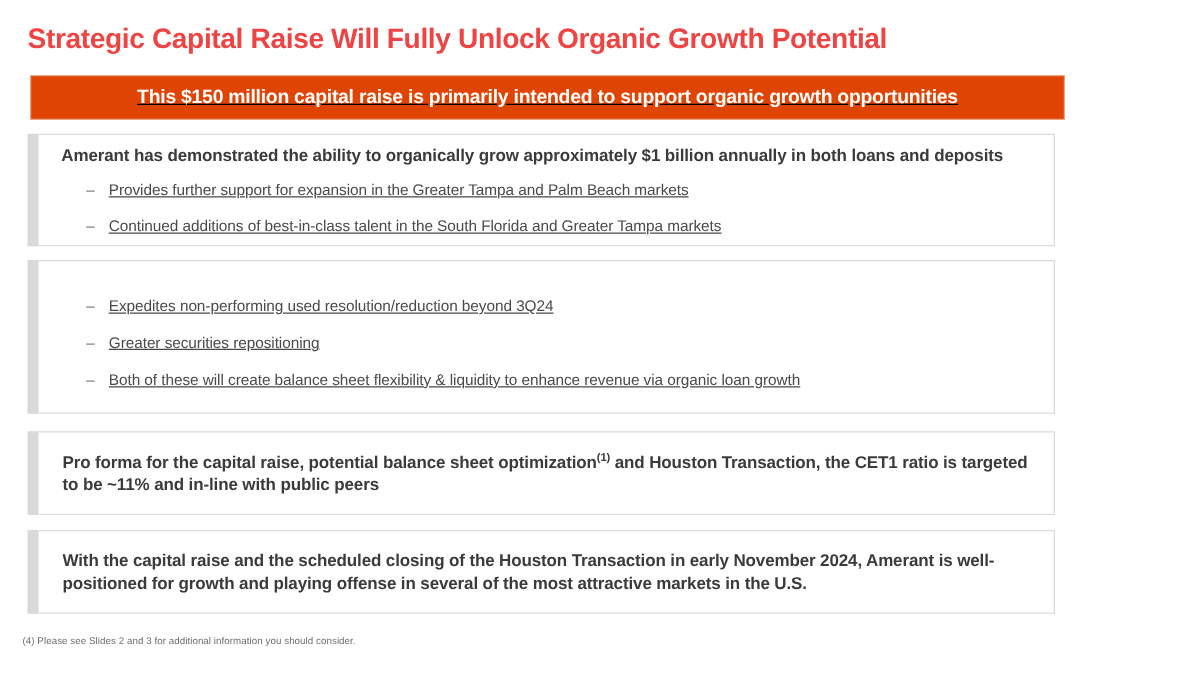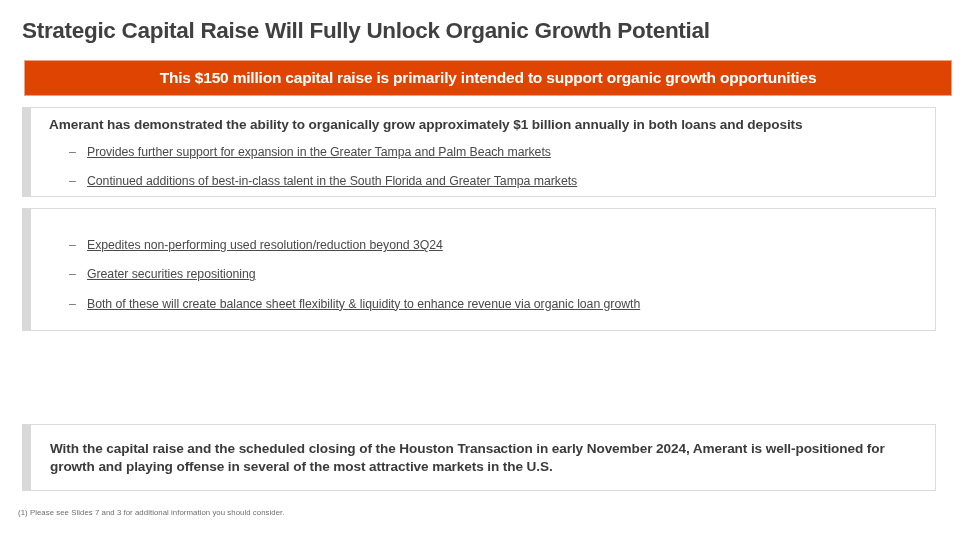--- a/index.html
+++ b/index.html
@@ -24,53 +24,54 @@
   }
 
   
   .slide-title {
     position: absolute;
     left: 22px;
     top: 18px;
     width: 900px;
     font-size: 22.5px;
     font-weight: bold;
-    color: #404040;
+    color: #ef4444;
     letter-spacing: -0.3px;
     white-space: nowrap;
   }
 
   
   .banner {
     position: absolute;
     left: 24px;
     top: 60px;
-    width: 928px;
+    width: 828px;
     height: 36px;
     background: #E04403;
     border: 1px solid #ECA383;
     box-sizing: border-box;
     display: flex;
     align-items: center;
     justify-content: center;
+    text-decoration: underline;
   }
   .banner-text {
     color: #ffffff;
     font-size: 15.5px;
     font-weight: bold;
     letter-spacing: -0.2px;
     white-space: nowrap;
   }
 
   
   .box {
     position: absolute;
     display: flex;
     left: 22px;
-    width: 914px;
+    width: 822px;
     box-sizing: border-box;
   }
   .box-accent {
     width: 9px;
     flex: 0 0 9px;
     background: #D9D9D9;
   }
   .box-body {
     flex: 1 1 auto;
     background: #ffffff;
@@ -224,24 +225,32 @@
           <span class="bullet-text">Greater securities repositioning</span>
         </li>
         <li class="bullet">
           <span class="bullet-mark">–</span>
           <span class="bullet-text">Both of these will create balance sheet flexibility &amp; liquidity to enhance revenue via organic loan growth</span>
         </li>
       </ul>
     </div>
   </div>
 
+  <div class="box box3">
+    <div class="box-accent"></div>
+    <div class="box-body">
+      <div class="box-heading">
+        <span>Pro forma for the capital raise, potential balance sheet optimization</span><sup class="fn">(1)</sup><span> and Houston Transaction, the CET1 ratio is targeted to be ~11% and in-line with public peers</span>
+      </div>
+    </div>
+  </div>
 
   <div class="box box4">
     <div class="box-accent"></div>
     <div class="box-body">
       <div class="box-heading">With the capital raise and the scheduled closing of the Houston Transaction in early November 2024, Amerant is well-positioned for growth and playing offense in several of the most attractive markets in the U.S.</div>
     </div>
   </div>
 
-  <div class="footnote">(1) Please see Slides 7 and 3 for additional information you should consider.</div>
+  <div class="footnote">(4) Please see Slides 2 and 3 for additional information you should consider.</div>
 
 
 </div>
 
 </body></html>

